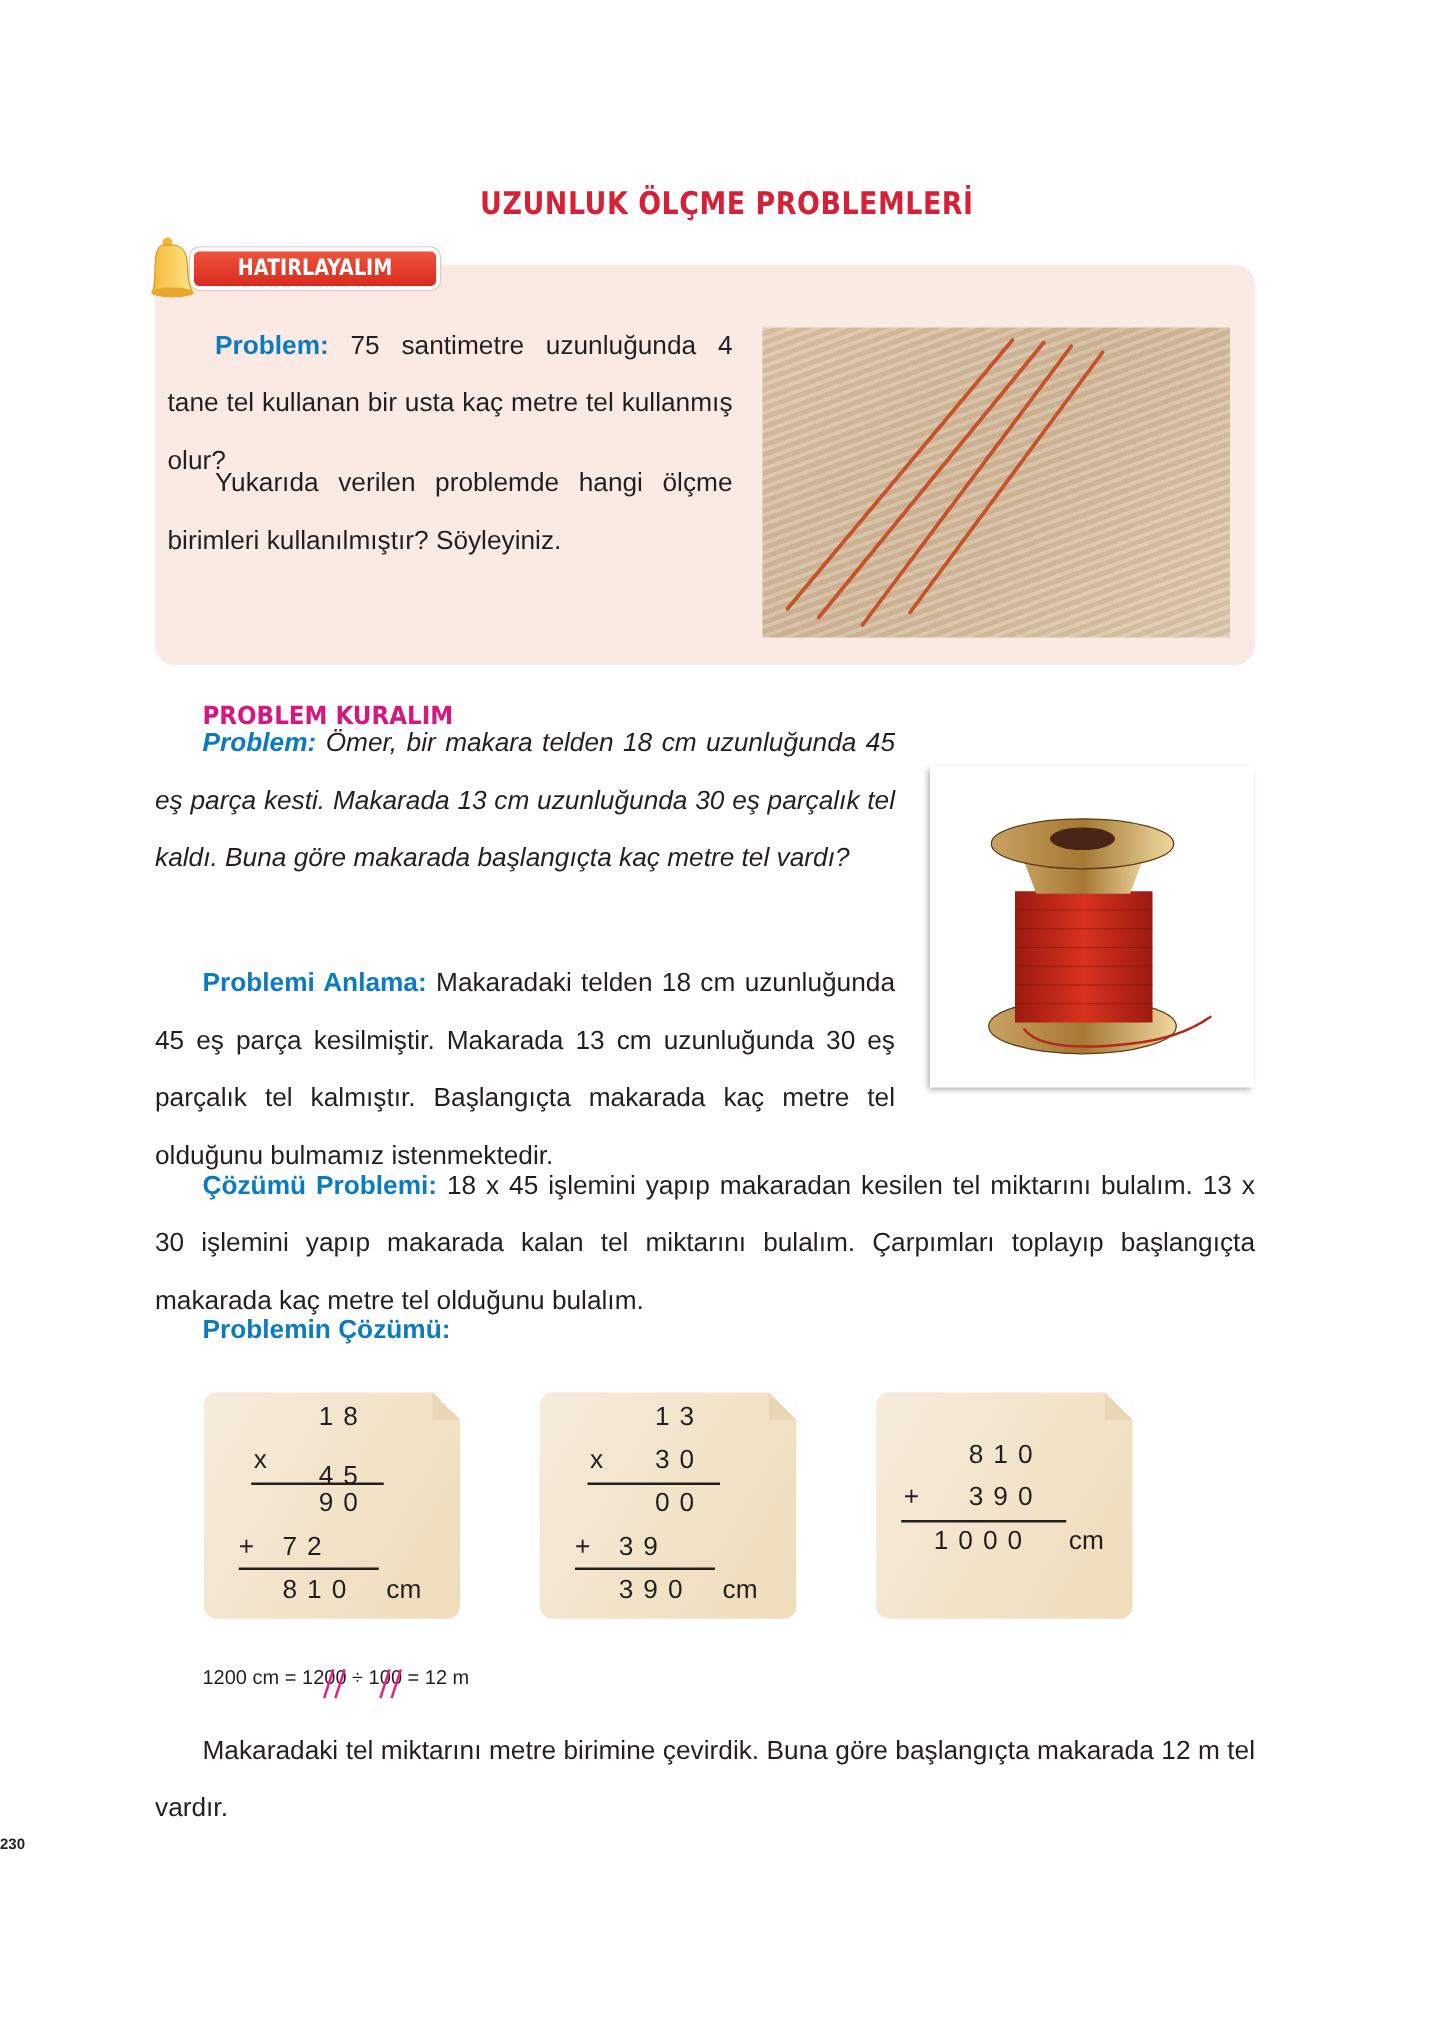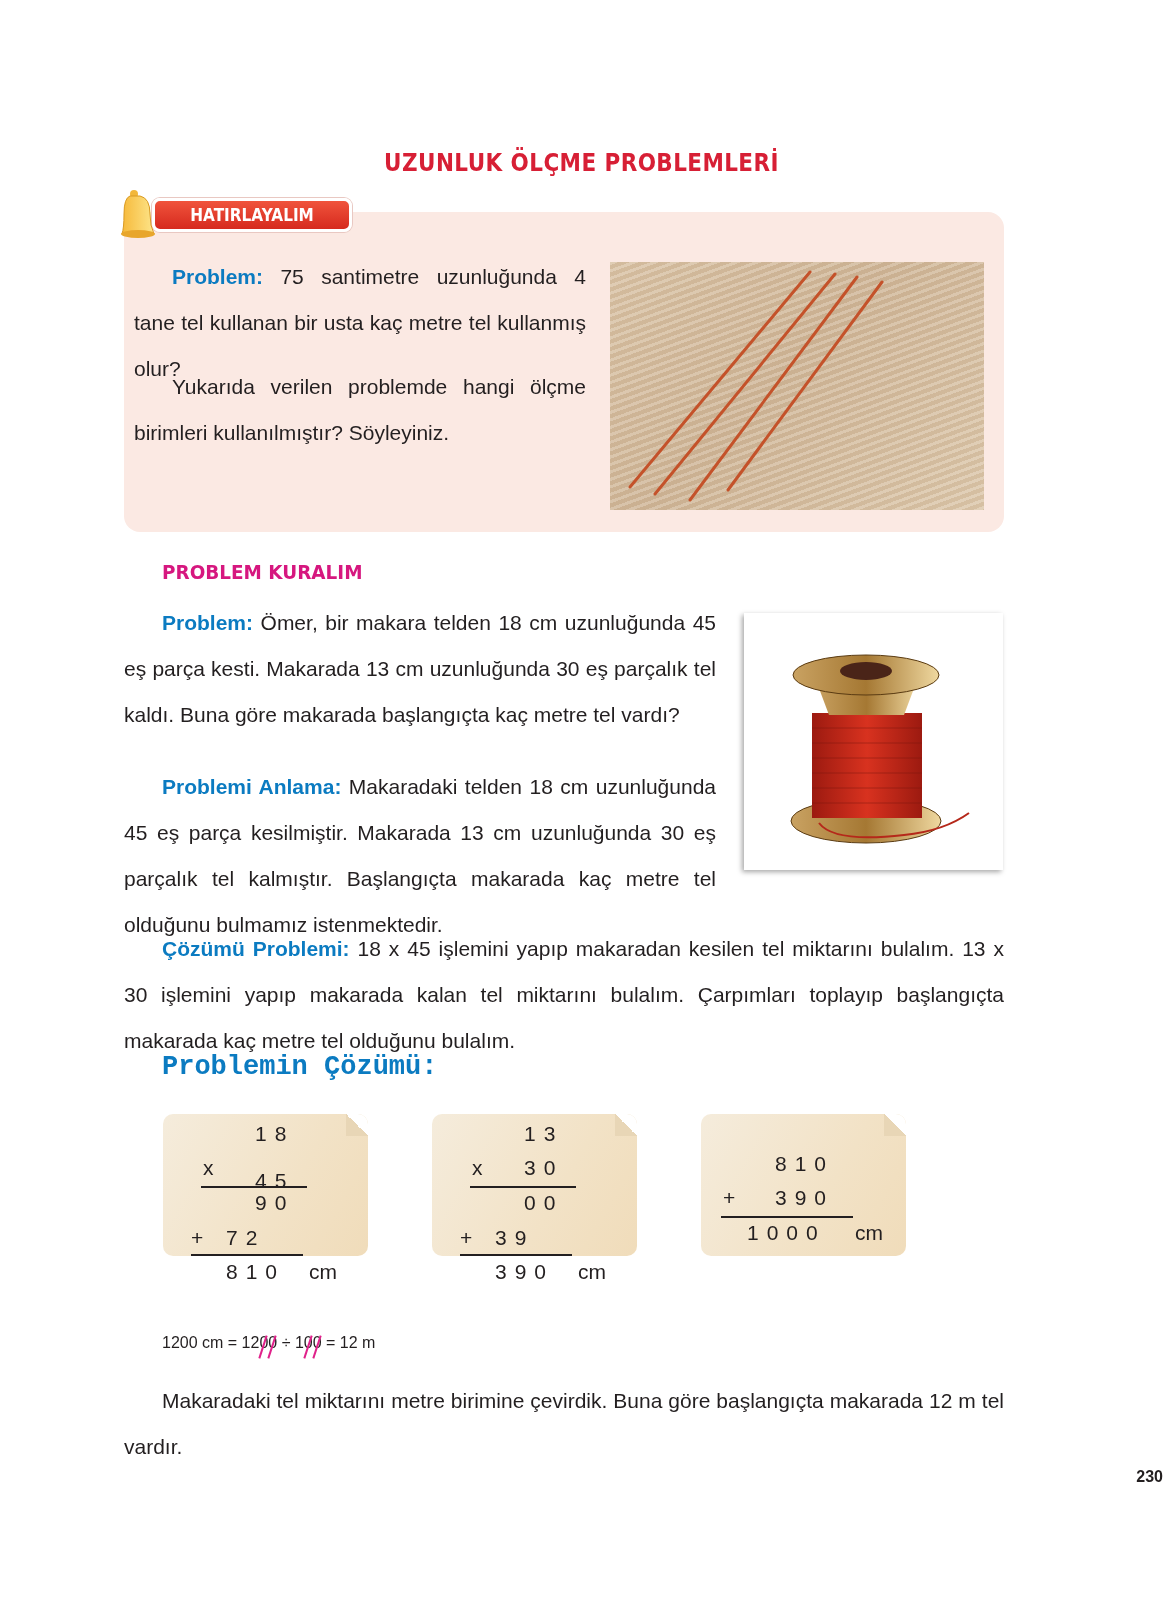--- a/index.html
+++ b/index.html
@@ -46,54 +46,54 @@
     background:
       repeating-linear-gradient(160deg, rgba(255,255,255,0.18) 0 3px, rgba(160,130,100,0.10) 3px 7px),
       linear-gradient(135deg, #d9c2a4, #cfb596 45%, #dcc7aa);
   }
 
   .section-head {
     left: 162px; top: 560px; font-family: "DejaVu Sans", sans-serif; font-weight: bold;
     font-size: 20px; color: #d6177f; transform: scaleX(0.92); transform-origin: left;
   }
 
-  .p3 { left: 124px; top: 600px; width: 592px; }
+  .p3 { left: 124px; top: 572px; width: 592px; font-style: italic; }
   .p4 { left: 124px; top: 764px; width: 592px; }
   .p5 { left: 124px; top: 926px; width: 880px; }
 
   .spool-frame {
     left: 744px; top: 613px; width: 259px; height: 257px; background: #fff;
     box-shadow: -2px 2px 5px rgba(0,0,0,0.35);
   }
 
-  .sol-head { left: 162px; top: 1052px; font-size: 27px; font-weight: bold; color: #0b7bc1; font-family: Liberation Mono, monospace; }
+  .sol-head { left: 162px; top: 1052px; font-size: 21px; font-weight: bold; color: #0b7bc1; }
 
   .card {
-    top: 1114px; width: 205px; height: 142px; border-radius: 10px;
+    top: 1114px; width: 205px; height: 181px; border-radius: 10px;
     background: linear-gradient(120deg, #f5ecdc, #f2e2c6 60%, #f0dcba);
   }
   .card::after {
     content: ""; position: absolute; right: 0; top: 0; width: 22px; height: 22px;
     background: linear-gradient(225deg, #fff 50%, #e8d6b6 50%);
     border-top-right-radius: 10px;
   }
   .c1 { left: 163px; } .c2 { left: 432px; padding-left: 30px; } .c3 { left: 701px; }
 
   .cell { position: absolute; font-size: 21px; letter-spacing: 8px; white-space: pre; }
   .rule { position: absolute; height: 2px; background: #231f20; }
 
   .eq { left: 162px; top: 1334px; font-size: 16px; white-space: pre; }
   .strike { position: relative; }
   .strike::after {
     content: ""; position: absolute; left: 3px; top: 1px; width: 2px; height: 24px;
     background: #e0218a; transform: rotate(18deg);
   }
 
   .p6 { left: 124px; top: 1378px; width: 880px; }
-  .page-num { left: 0; width: 1163px; top: 1468px; text-align: right; font-size: 16px; font-weight: bold; }
+  .page-num { left: 0; width: 1163px; top: 1468px; text-align: left; font-size: 12px; font-weight: bold; }
 </style>
 </head>
 <body>
 
 <div class="abs page-title">UZUNLUK ÖLÇME PROBLEMLERİ</div>
 
 <div class="abs remember-box"></div>
 <div class="abs badge">
   <div class="badge-pill">
     <div class="badge-label">HATIRLAYALIM</div>

